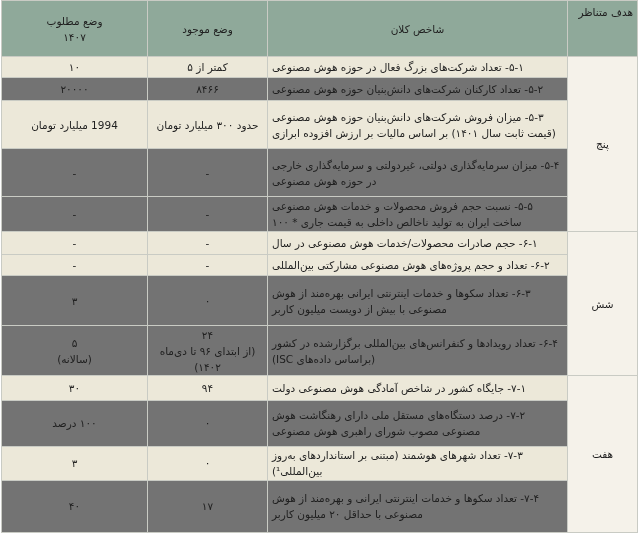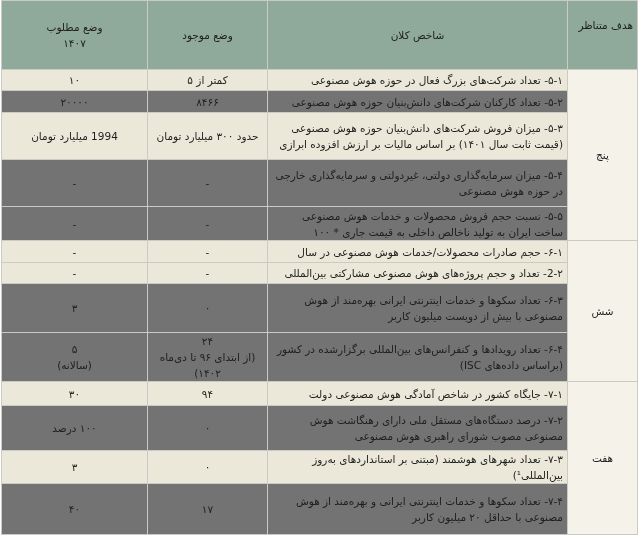--- a/index.html
+++ b/index.html
@@ -1,21 +1,21 @@
 <!DOCTYPE html>
 <html><head>
 <meta charset="utf-8">
 <style>
   html, body { margin:0; padding:0; background:#ffffff; }
   body { width:638px; height:535px; overflow:hidden; font-family:"DejaVu Sans", sans-serif; }
   .tbl { position:relative; width:636px; height:533px; margin:0 1px; border-collapse:collapse; direction:rtl; table-layout:fixed; }
   .tbl td, .tbl th { border:1px solid #c9cbc4; padding:0 4px; font-size:10.5px; color:#1f1f1f; line-height:16px; }
   .tbl thead th { background:#8fa99a; font-weight:normal; height:52px; vertical-align:middle; text-align:center; }
-  .tbl thead th.goal-h { vertical-align:top; padding-top:16px; text-align:right; }
-  .tbl td.ind { text-align:right; padding-right:4px; }
+  .tbl thead th.goal-h { vertical-align:top; padding-top:3px; text-align:right; }
+  .tbl td.ind { text-align:left; padding-right:4px; }
   .tbl td.val { text-align:center; }
   .tbl td.goal { text-align:center; background:#f5f2ea; }
   .shade td.ind, .shade td.val { background:#ece8d9;margin-top:23px; }
   .white td.ind, .white td.val { background:#737373; }
   .r1{height:21px}.r2{height:22px}.r3{height:47px}.r4{height:47px}.r5{height:34px}
   .r6{height:22px}.r7{height:21px}.r8{height:49px}.r9{height:49px}
   .r10{height:24px}.r11{height:45px}.r12{height:23px}.r13{height:51px}
   .sub { display:block; }
 </style>
 </head>
@@ -68,21 +68,21 @@
       <td class="val">-</td>
     </tr>
 
     <tr class="r6 shade">
       <td class="goal" rowspan="4">شش</td>
       <td class="ind">۶-۱- حجم صادرات محصولات/خدمات هوش مصنوعی در سال</td>
       <td class="val">-</td>
       <td class="val">-</td>
     </tr>
     <tr class="r7 shade">
-      <td class="ind">2-۲- تعداد و حجم پروژه‌های هوش مصنوعی مشارکتی بین‌المللی</td>
+      <td class="ind">۶-۲- تعداد و حجم پروژه‌های هوش مصنوعی مشارکتی بین‌المللی</td>
       <td class="val">-</td>
       <td class="val">-</td>
     </tr>
     <tr class="r8 white">
       <td class="ind">۶-۳- تعداد سکوها و خدمات اینترنتی ایرانی بهره‌مند از هوش مصنوعی با بیش از دویست میلیون کاربر</td>
       <td class="val">۰</td>
       <td class="val">۳</td>
     </tr>
     <tr class="r9 white">
       <td class="ind">۶-۴- تعداد رویدادها و کنفرانس‌های بین‌المللی برگزارشده در کشور (براساس داده‌های ISC)</td>

